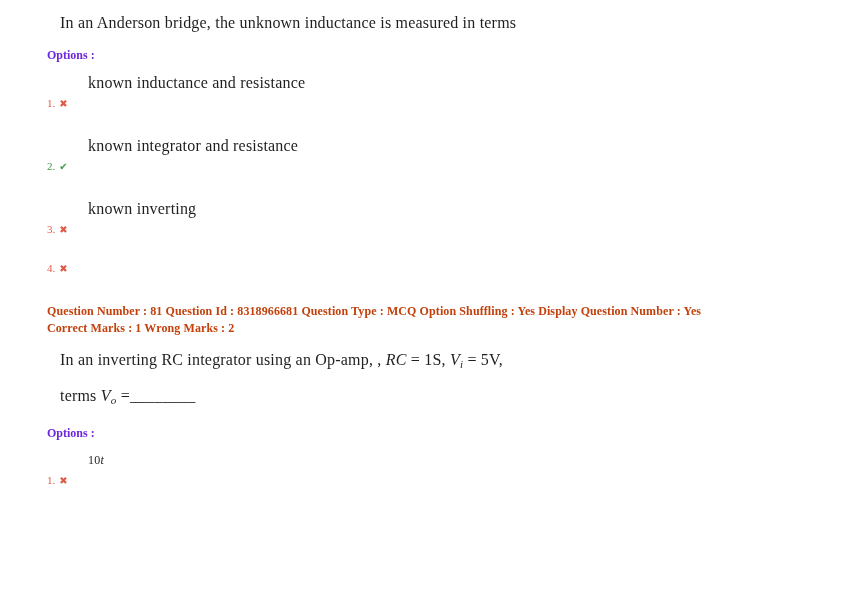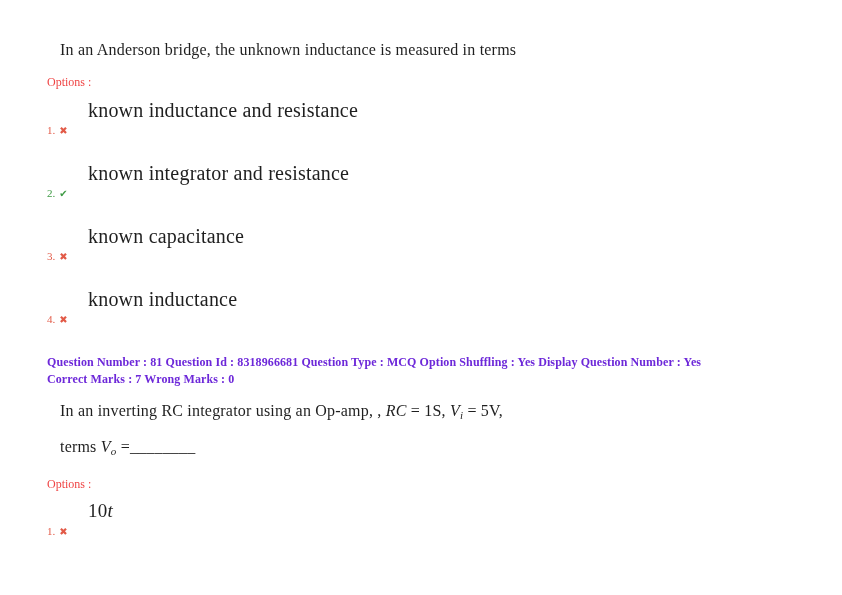--- a/index.html
+++ b/index.html
@@ -4,39 +4,39 @@
 <style>
   * { margin:0; padding:0; box-sizing:border-box; }
   html,body { background:#ffffff; }
   body {
     width:842px; height:595px;
     font-family:"Liberation Serif", serif;
     color:#1f1f1f;
     overflow:hidden;
     position:relative;
   }
-  .page { padding:35px 40px 0 47px; }
+  .page { padding:8px 40px 0 47px; }
 
   .q-line {
     font-size:16px;
     line-height:30px;
     margin-left:13px;
     letter-spacing:.2px;
   }
   .options-heading {
     font-size:12px;
-    font-weight:normal;
+    font-weight:bold;
     line-height:16px;
     margin-top:9px;
-    color:#ef4444;
+    color:#6d28d9;
   }
   .options-list { margin-top:9px; }
   .option { margin-bottom:24px; }
   .option-content {
-    font-size:20px;
+    font-size:16px;
     line-height:22px;
     margin-left:41px;
     letter-spacing:.2px;
   }
   .option-marker {
     font-size:11px;
     line-height:15px;
     margin-top:2px;
     display:flex;
     align-items:center;
@@ -45,35 +45,35 @@
   .option-marker .num { font-size:11px; }
   .mark-icon { font-size:10px; line-height:10px; }
   .wrong { color:#e25a47; }
   .correct { color:#3f9b45; }
 
   .meta {
     margin-top:27px;
     font-size:12px;
     font-weight:bold;
     line-height:17px;
-    color:#6d28d9;
+    color:#c2410c;
     letter-spacing:.1px;
   }
 
   .q2 { margin-top:7px; }
   .q2 .q-line { line-height:31px; }
   .var { font-style:italic; }
   sub.var {
     font-size:11px;
     font-style:italic;
     vertical-align:-3px;
   }
   .italic-t { font-style:italic; }
   .q2-options { margin-top:8px; }
-  .q2 .option-content { font-size:19px; }
+  .q2 .option-content { font-size:12px; }
 </style>
 </head>
 <body>
 
 <div class="page">
 
   <section>
     <div class="q-line">In an Anderson bridge, the unknown inductance is measured in terms</div>
 
     <div class="options-heading">Options :</div>
@@ -90,41 +90,40 @@
 
       <div class="option">
         <div class="option-content">known integrator and resistance</div>
         <div class="option-marker correct">
           <span class="num">2.</span>
           <span class="mark-icon">✔</span>
         </div>
       </div>
 
       <div class="option">
-        <div class="option-content">known capacitance</div>
+        <div class="option-content">known inverting</div>
         <div class="option-marker wrong">
           <span class="num">3.</span>
           <span class="mark-icon">✖</span>
         </div>
       </div>
 
       <div class="option">
-        <div class="option-content">known inductance</div>
         <div class="option-marker wrong">
           <span class="num">4.</span>
           <span class="mark-icon">✖</span>
         </div>
       </div>
 
     </div>
   </section>
 
   <div class="meta">
     <div>Question Number : 81 Question Id : 8318966681 Question Type : MCQ Option Shuffling : Yes Display Question Number : Yes</div>
-    <div>Correct Marks : 7 Wrong Marks : 0</div>
+    <div>Correct Marks : 1 Wrong Marks : 2</div>
   </div>
 
   <section class="q2">
     <div class="q-line"><span>In an inverting RC integrator using an Op-amp, , </span><span class="var">RC</span><span> = 1S, </span><span class="var">V</span><sub class="var">i</sub><span> = 5V,</span></div>
     <div class="q-line"><span>terms </span><span class="var">V</span><sub class="var">o</sub><span> =</span><span>________</span></div>
 
     <div class="options-heading">Options :</div>
 
     <div class="options-list q2-options">
       <div class="option">

